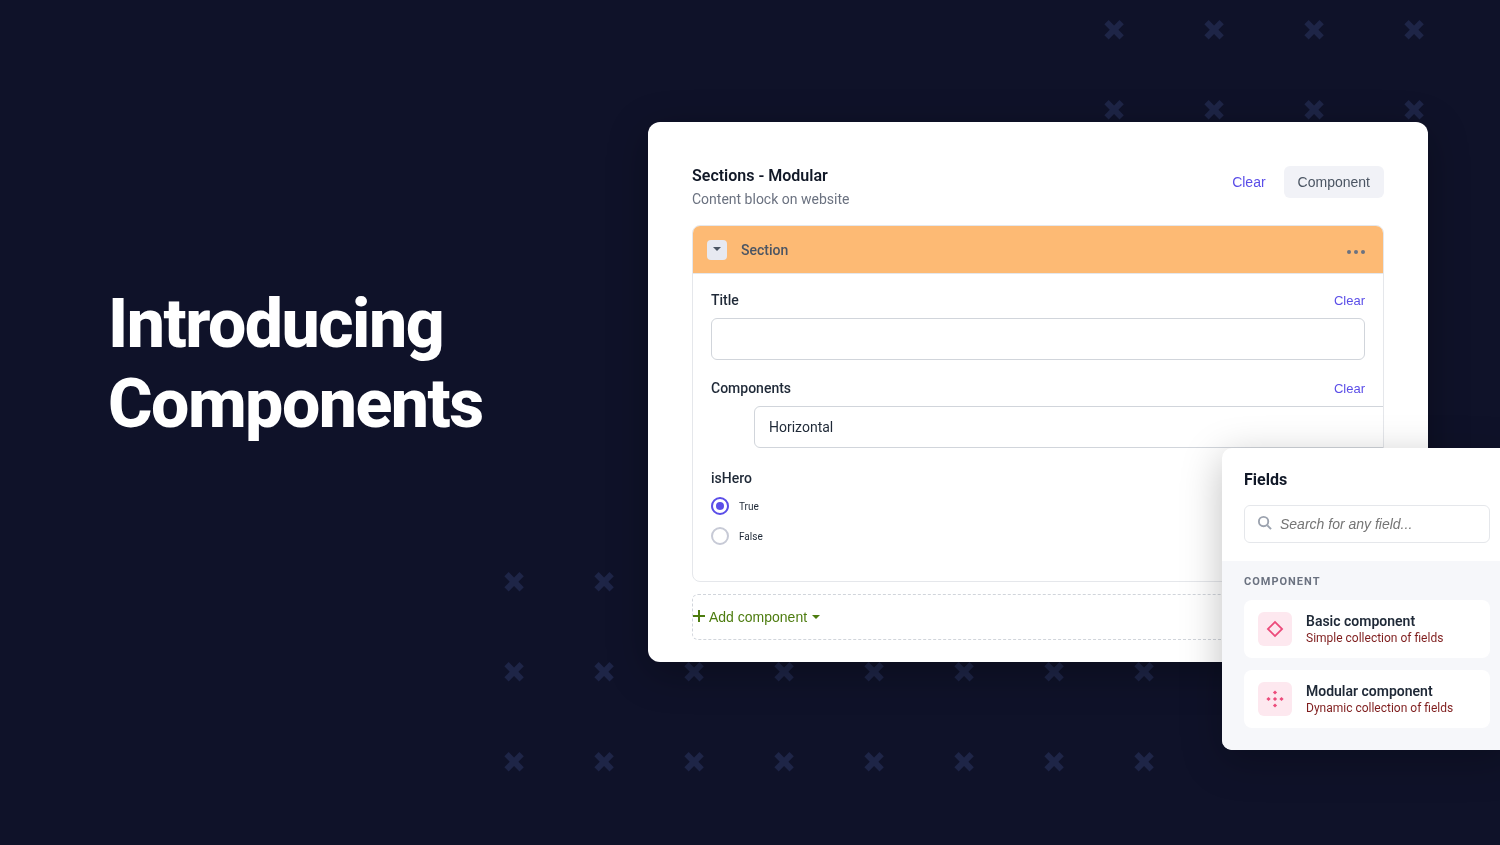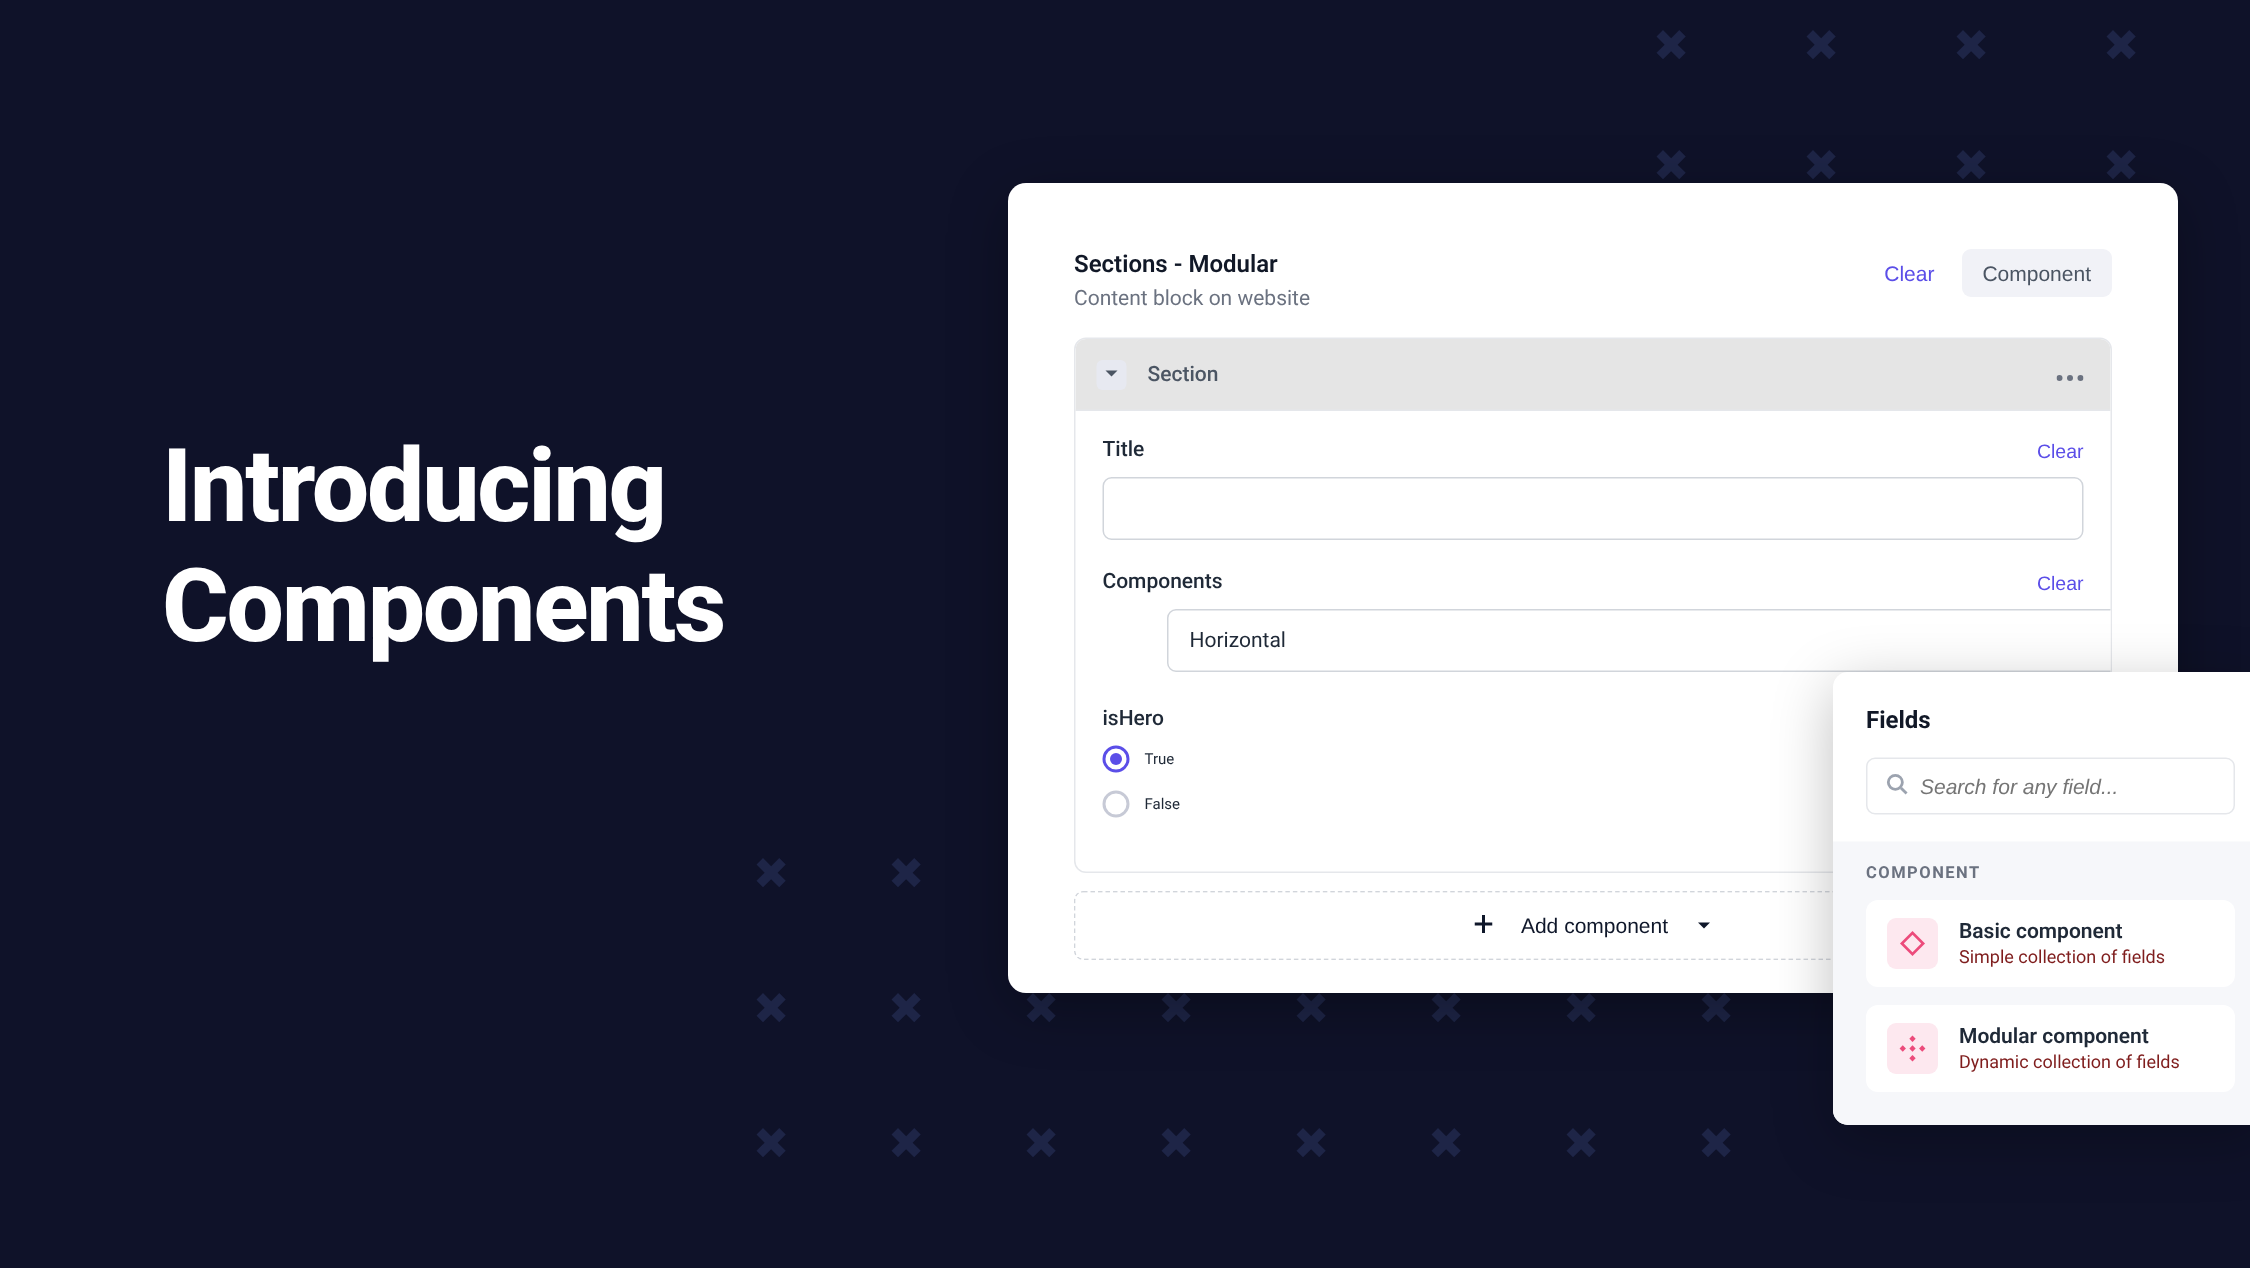--- a/index.html
+++ b/index.html
@@ -47,21 +47,21 @@
   .headline {
     font-size: 68px;
     font-weight: 800;
     line-height: 1.18;
     letter-spacing: -1.5px;
   }
 
   
   .card {
     position: absolute;
-    left: 672px;
+    left: 648px;
     top: 122px;
     width: 780px;
     height: 540px;
     background: #fff;
     border-radius: 12px;
     padding: 44px 44px 0 44px;
     box-shadow: 0 10px 40px rgba(0,0,0,0.3);
   }
 
   .card-header {
@@ -94,21 +94,21 @@
     border-radius: 6px;
   }
 
   .section-box {
     margin-top: 18px;
     border: 1px solid #e5e7eb;
     border-radius: 8px;
     overflow: hidden;
   }
   .section-head {
-    background: #e5e5e5;
+    background: #fdba74;
     border-bottom: 1px solid #e5e7eb;
     padding: 12px 14px;
     display: flex;
     align-items: center;
     justify-content: space-between;
   }
   .section-head-left { display: flex; align-items: center; gap: 14px; }
   .chevron-btn {
     width: 20px;
     height: 20px;
@@ -192,24 +192,24 @@
   .radio-label { font-size: 10px; color: #1f2937; }
 
   
   .add-component {
     margin-top: 12px;
     border: 1px dashed #d1d5db;
     border-radius: 6px;
     height: 46px;
     display: flex;
     align-items: center;
-    justify-content: center;
-    gap: 19px;
-    cursor: pointer;
-    color: #0f172a;
+    justify-content: flex-start;
+    gap: 4px;
+    cursor: pointer;
+    color: #4d7c0f;
     font-size: 14px;
     font-weight: 500;
     background: none;
   }
   .plus-icon svg { width: 12px; height: 12px; }
   .add-caret svg { width: 10px; height: 10px; }
 
   
   .popover {
     position: absolute;

